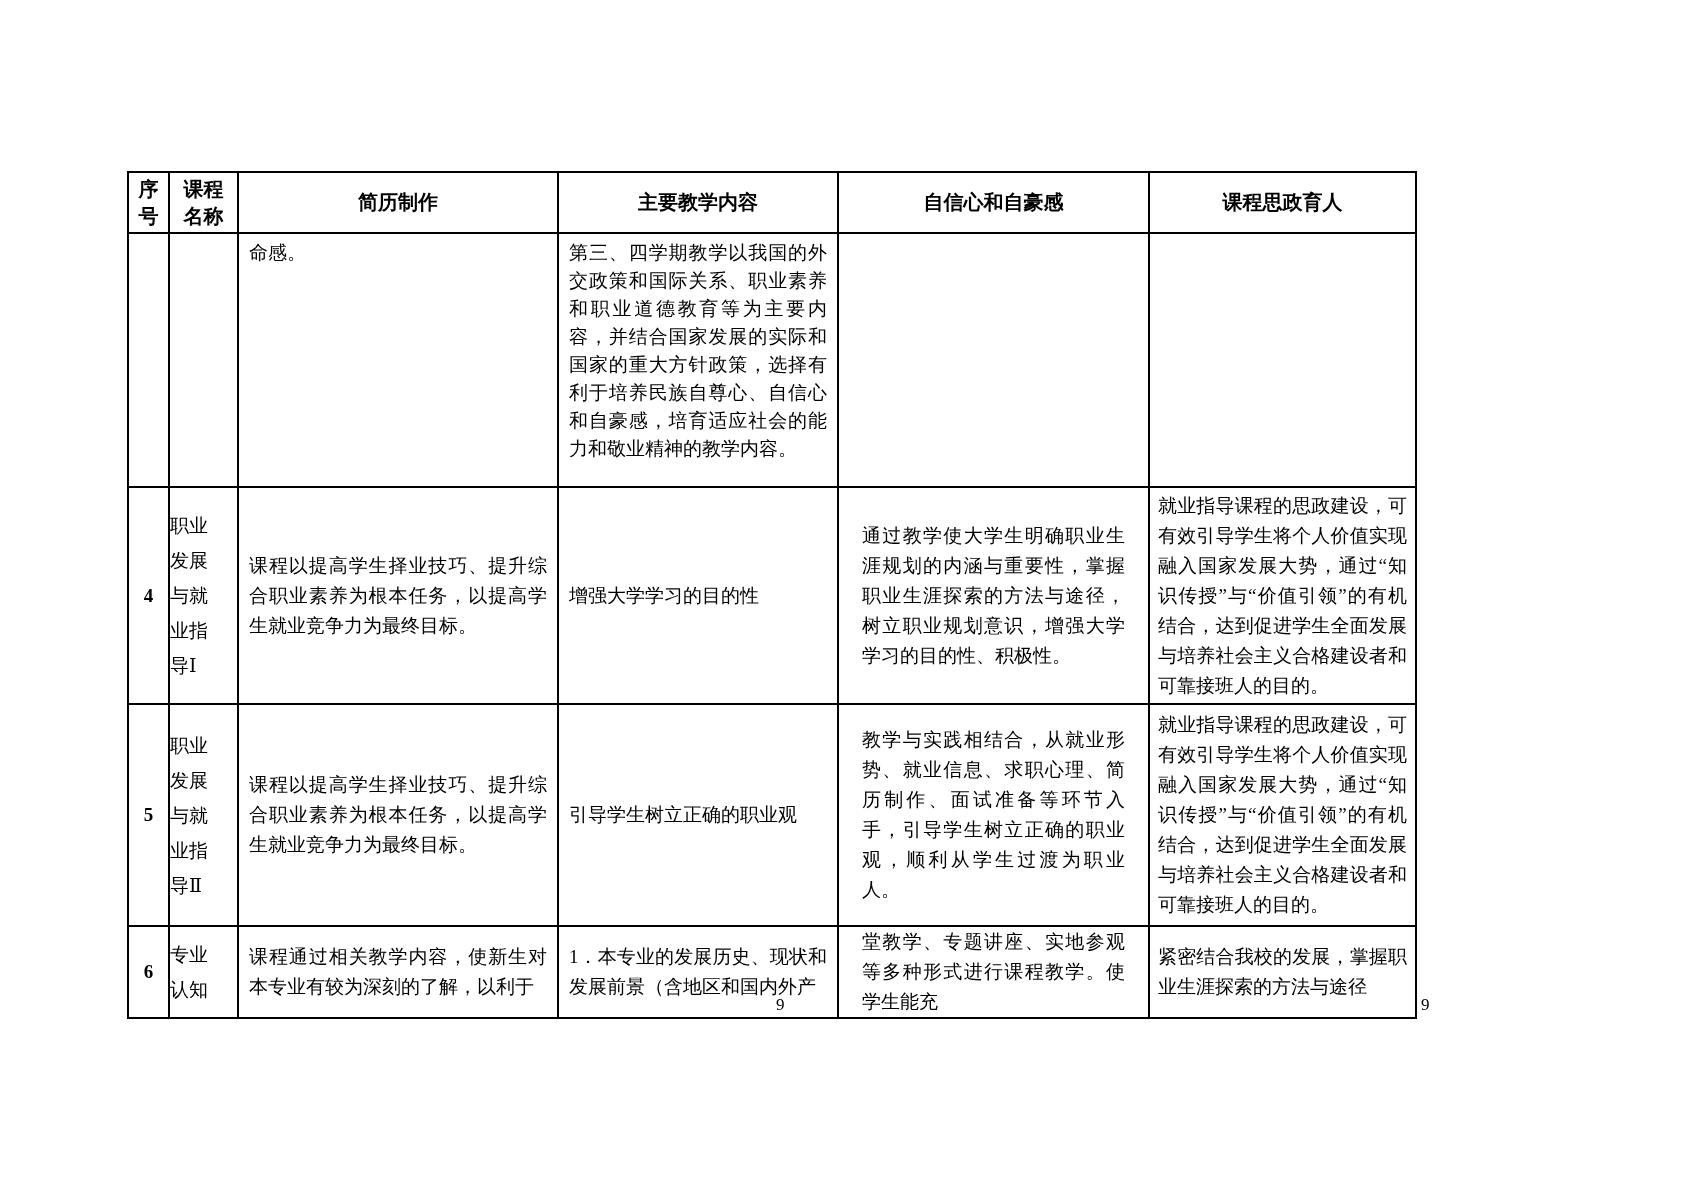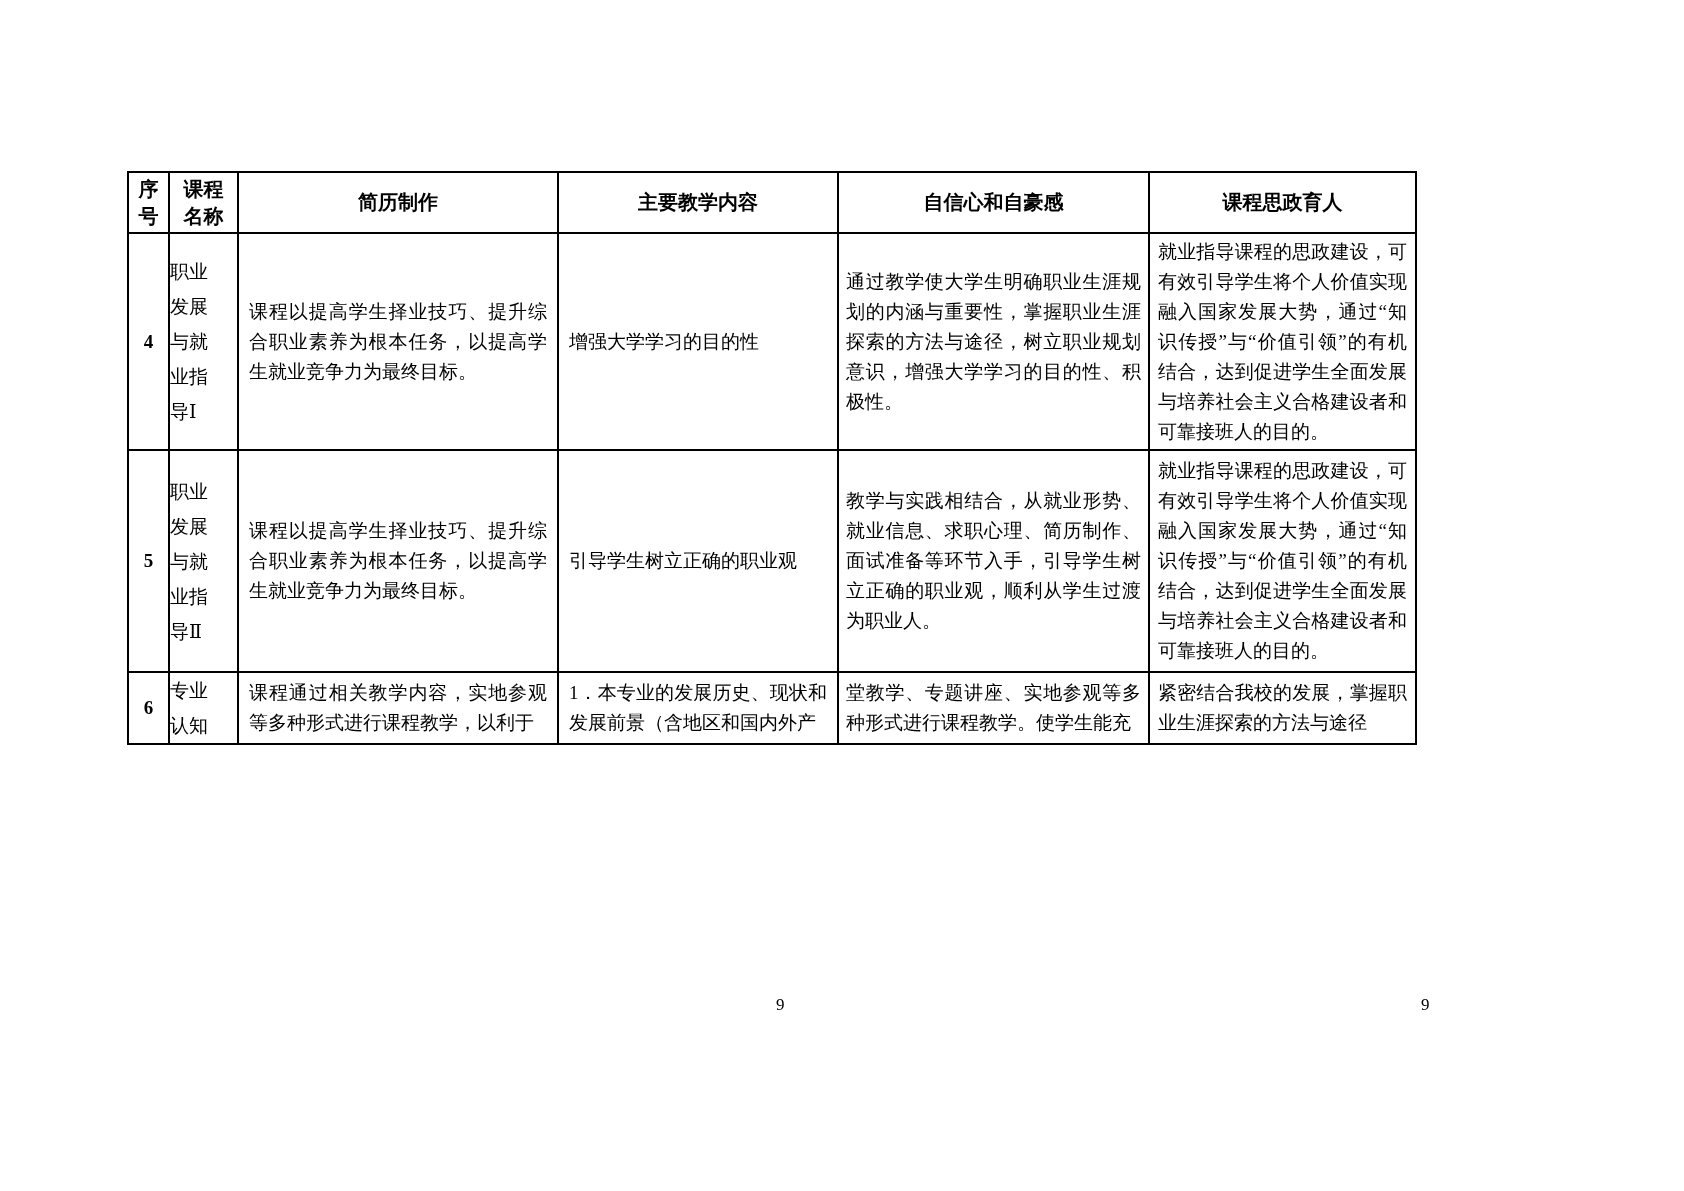--- a/index.html
+++ b/index.html
@@ -60,21 +60,21 @@
   }
   .cell-text {
     font-size: 19px;
     line-height: 30px;
     text-align: justify;
     text-justify: inter-ideograph;
   }
   tr.row-a .cell-text { line-height: 28px; }
   .pad-goal    { padding: 0 10px; }
   .pad-content { padding: 0 10px; }
-  .pad-req     { padding: 0 7px; }
+  .pad-req     { padding: 0 23px; }
   .pad-ideo    { padding: 0 8px; }
 
   .page-number {
     position: absolute;
     font-size: 17px;
     line-height: 20px;
     color: #000000;
   }
   .page-number.center { left: 776px; top: 995px; }
   .page-number.right  { left: 1421px; top: 995px; }
@@ -111,20 +111,40 @@
             <div class="hdr">主要教学内容</div>
           </th>
       <th>
             <div class="hdr">自信心和自豪感</div>
           </th>
       <th>
             <div class="hdr">课程思政育人</div>
           </th>
     </tr>
 
+    <tr class="row-a">
+      <td>
+            <div class="cell-seq"></div>
+          </td>
+      <td>
+            <div class="cell-name"></div>
+          </td>
+      <td>
+            <div class="cell-text pad-goal">命感。</div>
+          </td>
+      <td>
+            <div class="cell-text pad-content">第三、四学期教学以我国的外交政策和国际关系、职业素养和职业道德教育等为主要内容，并结合国家发展的实际和国家的重大方针政策，选择有利于培养民族自尊心、自信心和自豪感，培育适应社会的能力和敬业精神的教学内容。</div>
+          </td>
+      <td>
+            <div class="cell-text pad-req"></div>
+          </td>
+      <td>
+            <div class="cell-text pad-ideo"></div>
+          </td>
+    </tr>
 
     <tr class="row-4">
       <td>
             <div class="cell-seq">4</div>
           </td>
       <td>
             <div class="cell-name">职业
 发展
 与就
 业指
@@ -171,21 +191,21 @@
 
     <tr class="row-6">
       <td>
             <div class="cell-seq">6</div>
           </td>
       <td>
             <div class="cell-name">专业
 认知</div>
           </td>
       <td>
-            <div class="cell-text pad-goal">课程通过相关教学内容，实地参观等多种形式进行课程教学，以利于</div>
+            <div class="cell-text pad-goal">课程通过相关教学内容，使新生对本专业有较为深刻的了解，以利于</div>
           </td>
       <td>
             <div class="cell-text pad-content">1．本专业的发展历史、现状和发展前景（含地区和国内外产</div>
           </td>
       <td>
             <div class="cell-text pad-req">堂教学、专题讲座、实地参观等多种形式进行课程教学。使学生能充</div>
           </td>
       <td>
             <div class="cell-text pad-ideo">紧密结合我校的发展，掌握职业生涯探索的方法与途径</div>
           </td>

